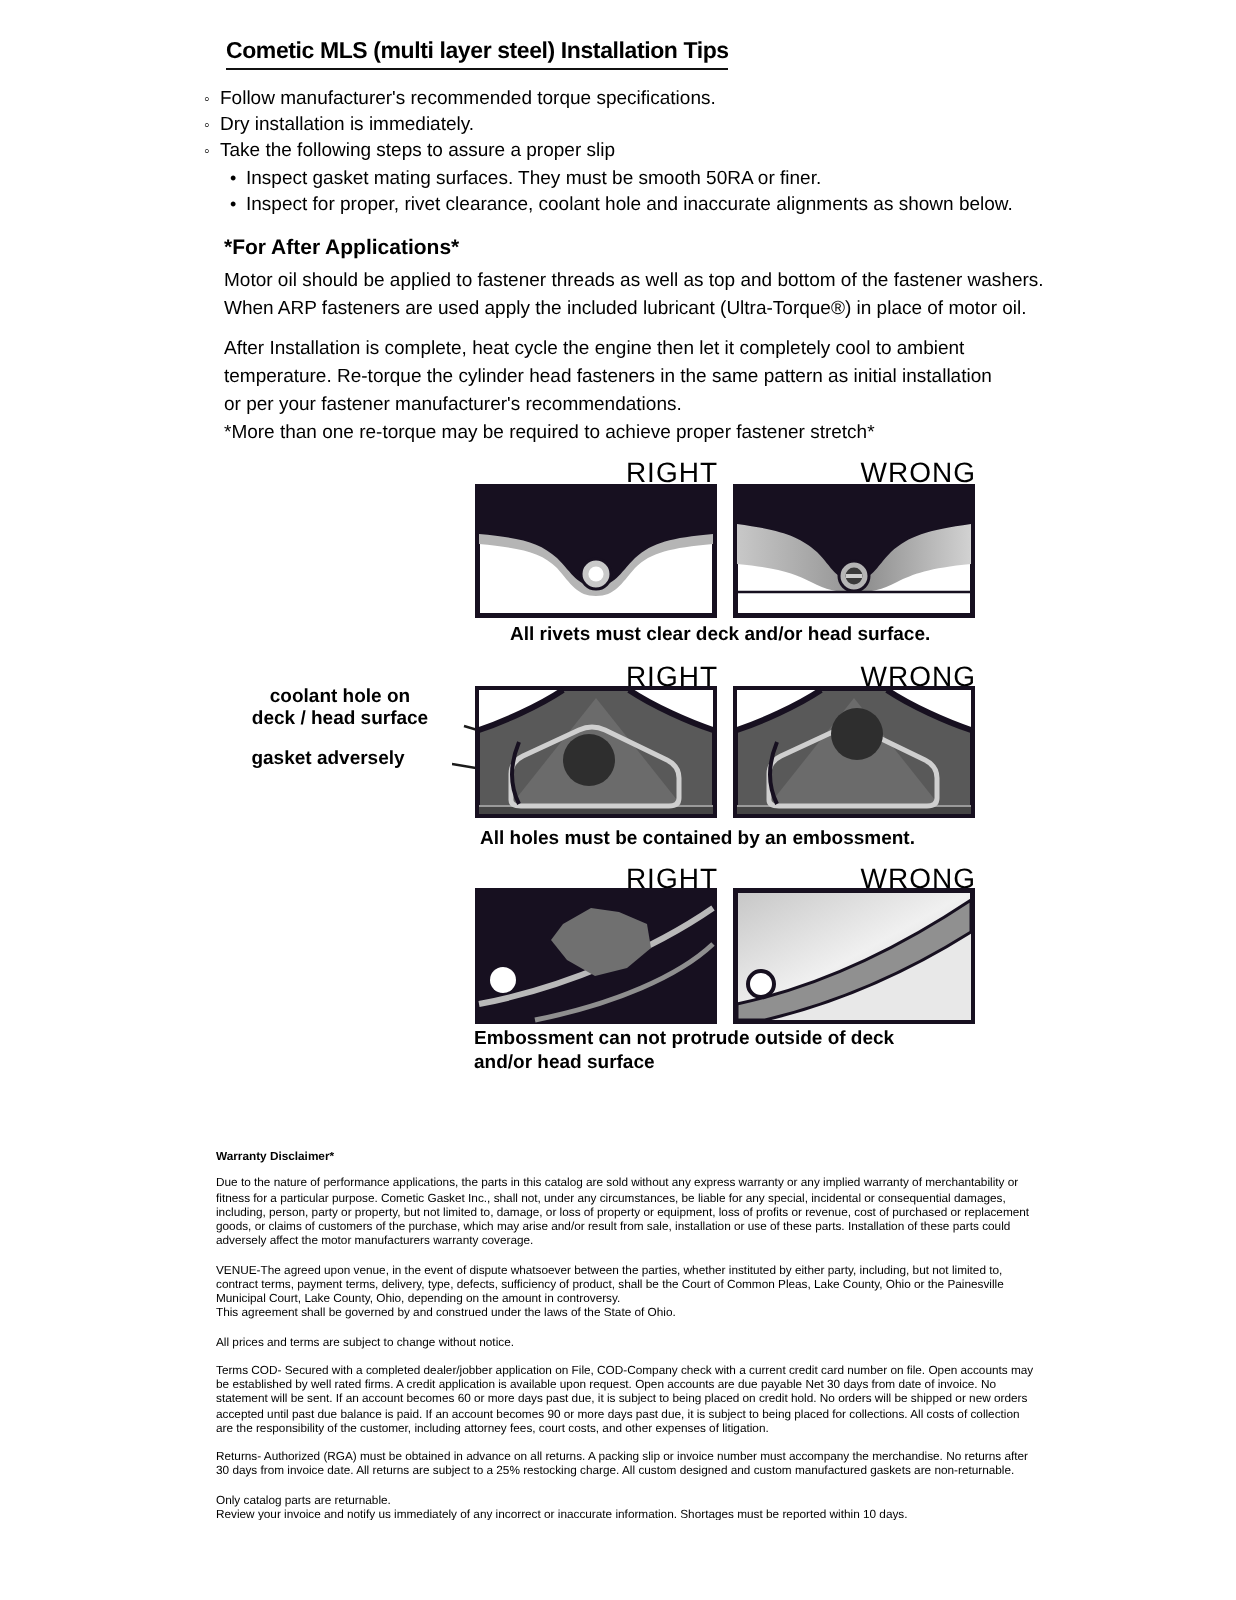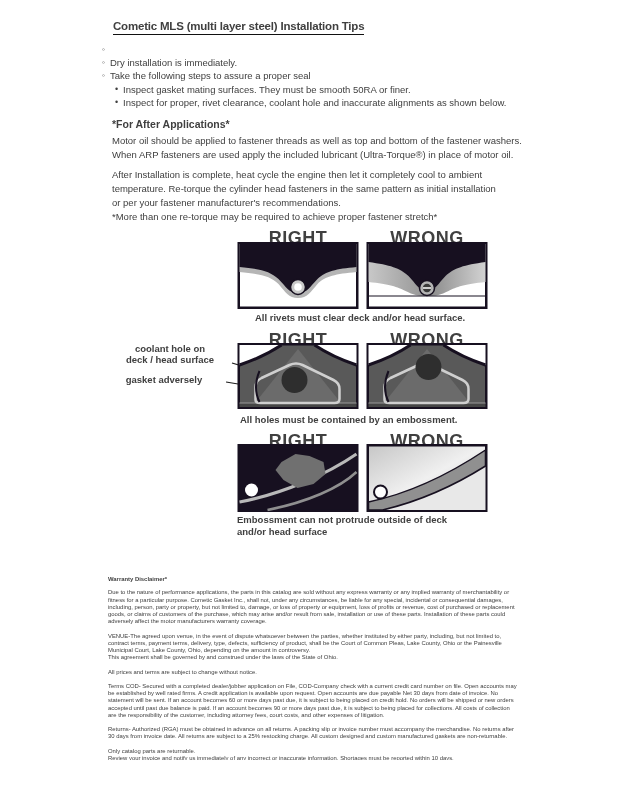--- a/index.html
+++ b/index.html
@@ -1,66 +1,67 @@
 <!DOCTYPE html>
 <html><head>
 <meta charset="utf-8">
 <style>
   html,body{margin:0;padding:0;background:#ffffff;}
   .page{
     position:relative;width:618px;height:760px;background:#ffffff;overflow:hidden;
-    font-family:"Liberation Sans",sans-serif;color:#404040;
+    font-family:"Liberation Sans",sans-serif;color:#000000;
   }
   .abs{position:absolute;}
 
   .title{
     left:113px;top:20px;font-size:11.5px;font-weight:bold;letter-spacing:-0.2px;
     border-bottom:1.6px solid #111;padding-bottom:2px;white-space:nowrap;
   }
   .bullets{left:102px;top:43px;font-size:9.5px;line-height:13.2px;white-space:nowrap;}
   .b-item{display:flex;}
   .b-item .mk{width:8px;font-size:8px;line-height:13.2px;}
   .sub{margin-left:13px;}
   .sub .mk{font-size:9px;}
 
   .h-diesel{left:112px;top:118px;font-size:10.5px;font-weight:bold;white-space:nowrap;}
   .para{font-size:9.5px;line-height:14px;white-space:pre-line;}
   .p1{left:112px;top:134px;width:430px;}
   .p2{left:112px;top:168px;width:430px;}
   .p3{left:112px;top:210px;width:430px;}
 
-  .dg-label{font-size:18px;font-weight:700;letter-spacing:0.5px;width:122px;text-align:center;}
+  .dg-label{font-size:14px;font-weight:400;letter-spacing:0.5px;width:122px;text-align:right;}
   .dg-caption{font-size:9.5px;font-weight:bold;white-space:pre-line;line-height:11.5px;}
   .callout{font-size:9.5px;font-weight:bold;line-height:11px;text-align:center;width:124px;white-space:pre-line;}
 
   .disclaimer{left:108px;top:576px;width:412px;font-size:5.9px;line-height:7.25px;}
   .disclaimer .dh{font-weight:bold;margin-bottom:6px;}
   .disclaimer p{margin:0 0 7px 0;white-space:pre-line;}
 
   .footer-code{left:387px;top:759px;font-size:13px;letter-spacing:0.2px;}
   svg{display:block;}
 </style>
 </head>
 <body>
 
 <div class="page">
 
   <div class="abs title">Cometic MLS (multi layer steel) Installation Tips</div>
 
   <div class="abs bullets">
     <div class="b-item">
       <span class="mk">◦</span>
+      <span>Follow manufacturer's recommended torque specifications.</span>
     </div>
     <div class="b-item">
       <span class="mk">◦</span>
       <span>Dry installation is immediately.</span>
     </div>
     <div class="b-item">
       <span class="mk">◦</span>
-      <span>Take the following steps to assure a proper seal</span>
+      <span>Take the following steps to assure a proper slip</span>
     </div>
     <div class="b-item sub">
       <span class="mk">•</span>
       <span>Inspect gasket mating surfaces.  They must be smooth 50RA or finer.</span>
     </div>
     <div class="b-item sub">
       <span class="mk">•</span>
       <span>Inspect for proper, rivet clearance, coolant hole and inaccurate alignments as shown below.</span>
     </div>
   </div>

